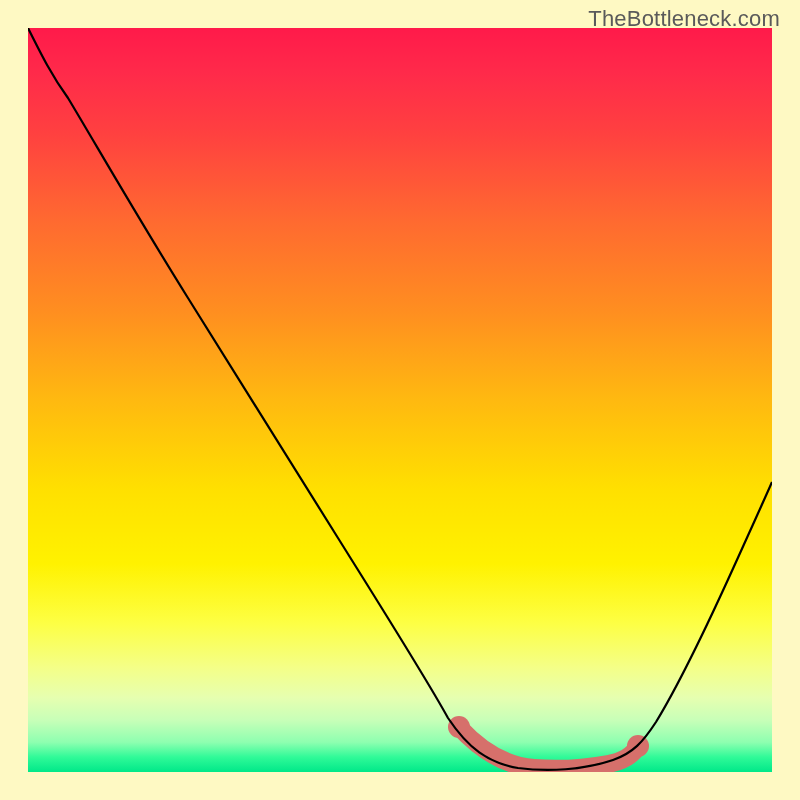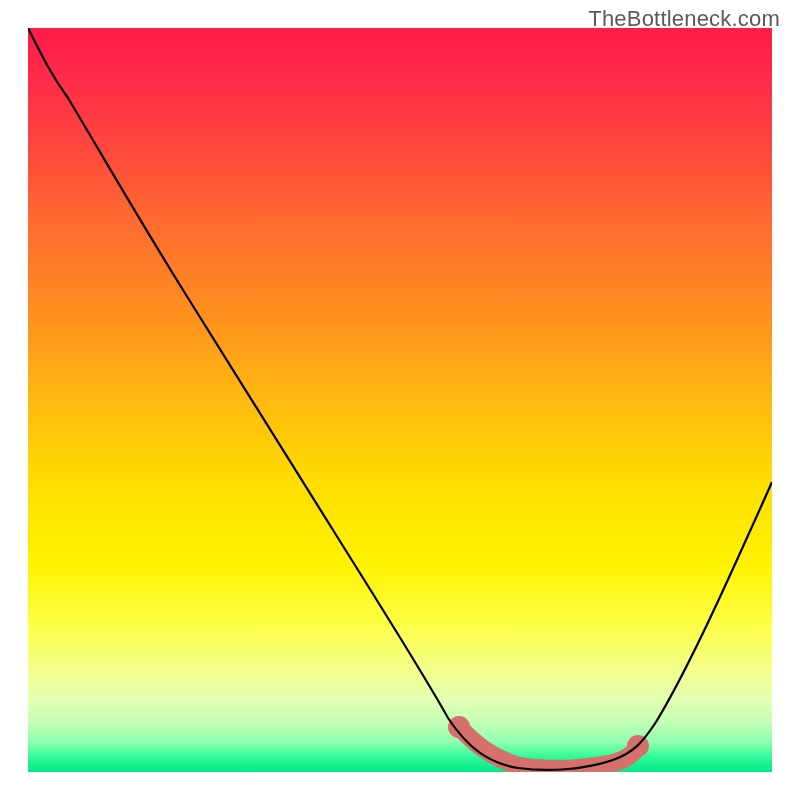--- a/index.html
+++ b/index.html
@@ -1,21 +1,21 @@
 <!DOCTYPE html>
 <html><head>
 <meta charset="utf-8">
 <style>
   * { margin: 0; padding: 0; box-sizing: border-box; }
   html, body { width: 800px; height: 800px; overflow: hidden; background: #000; }
   .container {
     position: relative;
     width: 800px;
     height: 800px;
-    background: #ffffff;
+    background: #fef9c3;
   }
   .watermark {
     position: absolute;
     top: 6px;
     right: 20px;
     font-family: Arial, Helvetica, sans-serif;
     font-size: 22px;
     font-weight: 500;
     color: #5a5a5a;
     letter-spacing: 0.2px;

